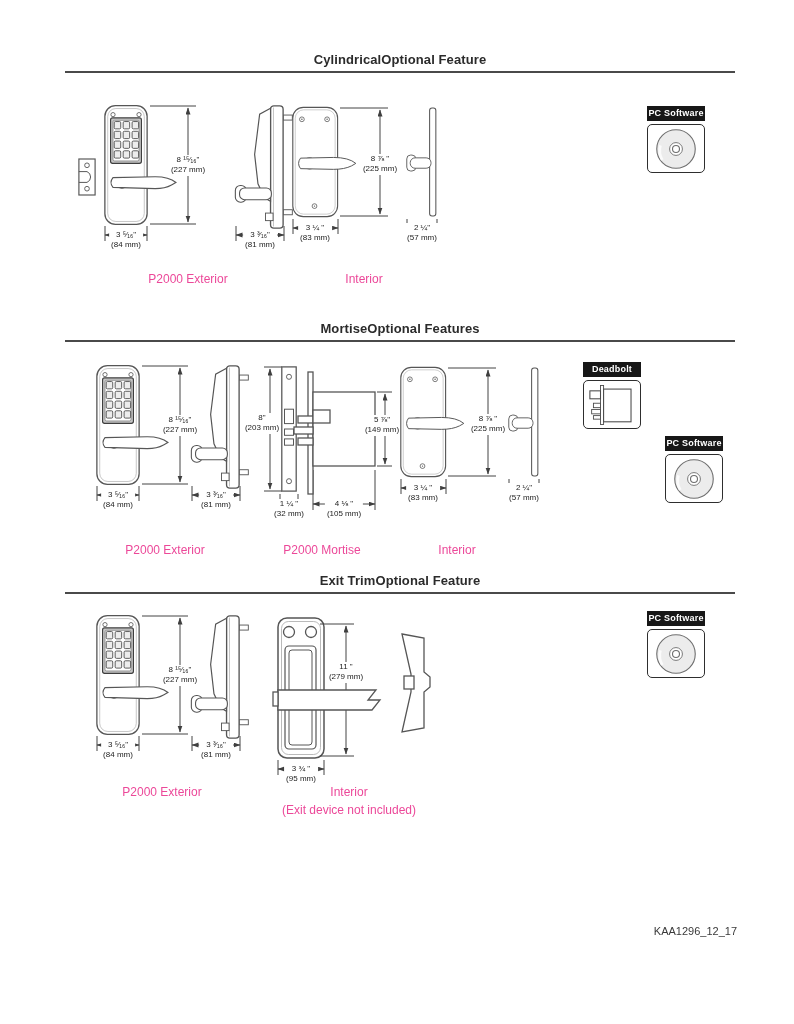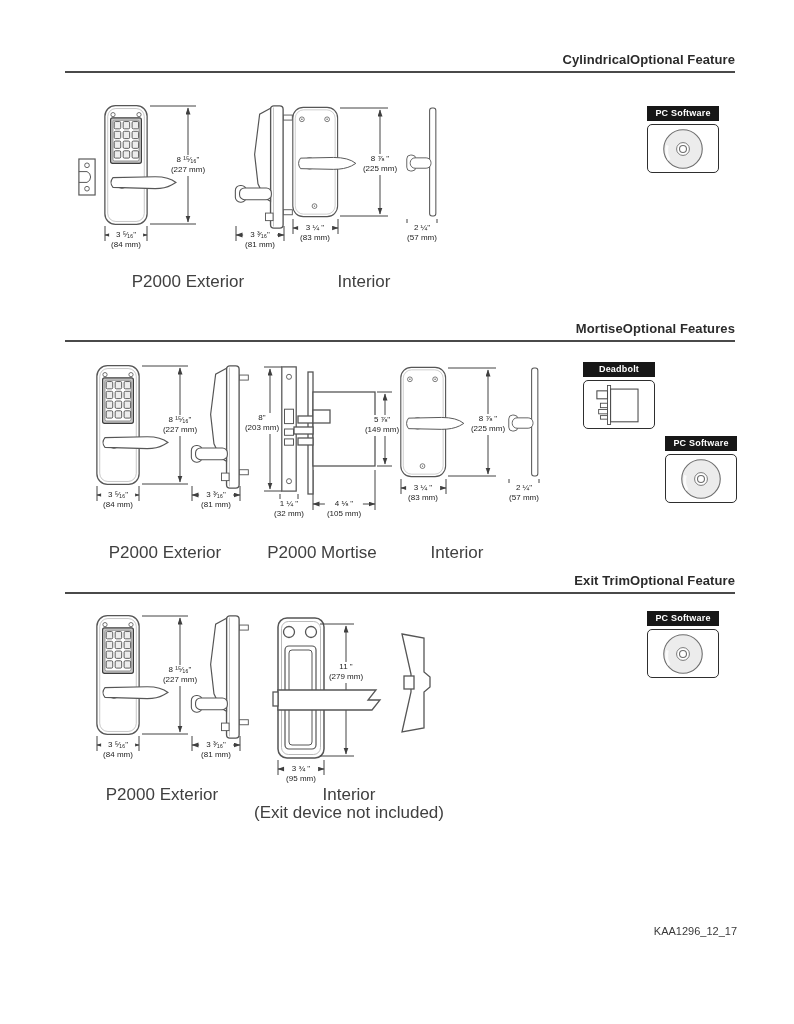--- a/index.html
+++ b/index.html
@@ -1,27 +1,27 @@
 <!DOCTYPE html>
 <html><head>
 <meta charset="utf-8">
 <style>
   html,body{margin:0;padding:0;background:#fff;}
   .page{position:relative;width:794px;height:1024px;background:#fff;overflow:hidden;
         font-family:"Liberation Sans",sans-serif;color:#333;}
-  .sec-head{position:absolute;left:65px;right:59px;display:flex;justify-content:flex-end;
+  .sec-head{position:absolute;left:65px;right:59px;display:flex;justify-content:center;
             border-bottom:2px solid #4a4a4a;padding-bottom:4px;}
   .sec-title{font-size:13px;font-weight:bold;color:#2b2b2b;letter-spacing:.1px;}
   .fig{position:absolute;}
   .fig svg{position:absolute;left:0;top:0;overflow:visible;}
   .dim{position:absolute;text-align:center;font-size:8px;line-height:1.3;color:#222;
        background:#fff;transform:translateX(-50%);white-space:nowrap;padding:0 2px;}
   .dim span{display:block;}
-  .cap{position:absolute;transform:translateX(-50%);font-size:17px;color:#404040;white-space:nowrap;}
-  .feat{position:absolute;width:72px;}
+  .cap{position:absolute;transform:translateX(-50%);font-size:12px;color:#ec4899;white-space:nowrap;}
+  .feat{position:absolute;width:58px;}
   .feat-head{background:#171717;color:#fff;font-size:9px;font-weight:bold;text-align:center;
              padding:2px 0 3px;letter-spacing:.2px;}
   .feat-body{margin-top:3px;border:1.5px solid #2e2e2e;border-radius:5px;height:47px;
              display:flex;align-items:center;justify-content:center;background:#fff;}
   .footer{position:absolute;left:65px;top:920px;font-size:11.5px;color:#3a3a3a;line-height:17px;}
   .doc-num{position:absolute;right:57px;top:925px;font-size:11px;color:#3a3a3a;}
 </style>
 </head>
 <body>
 

